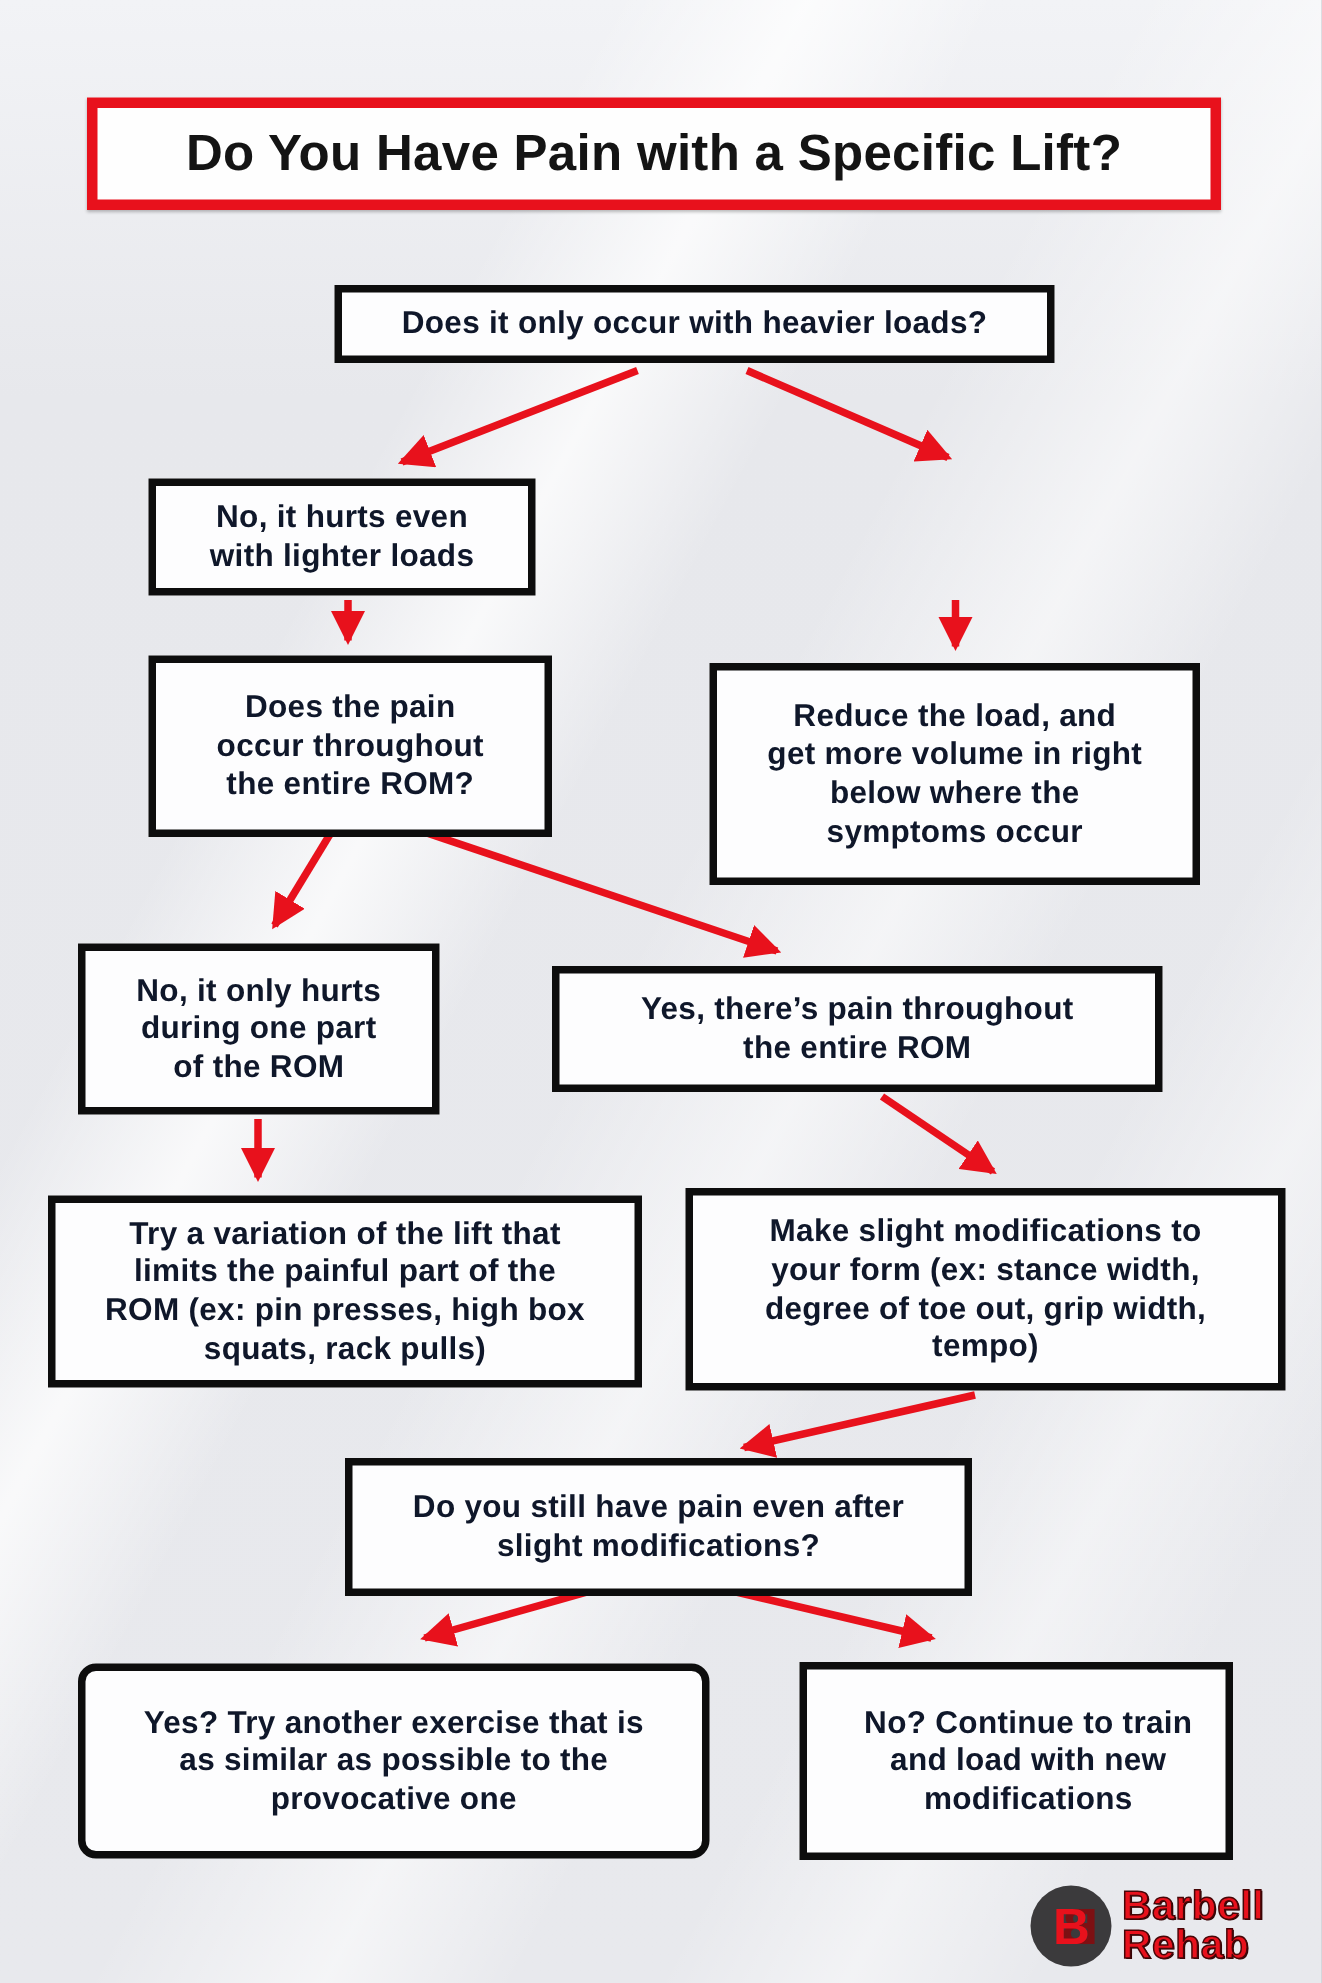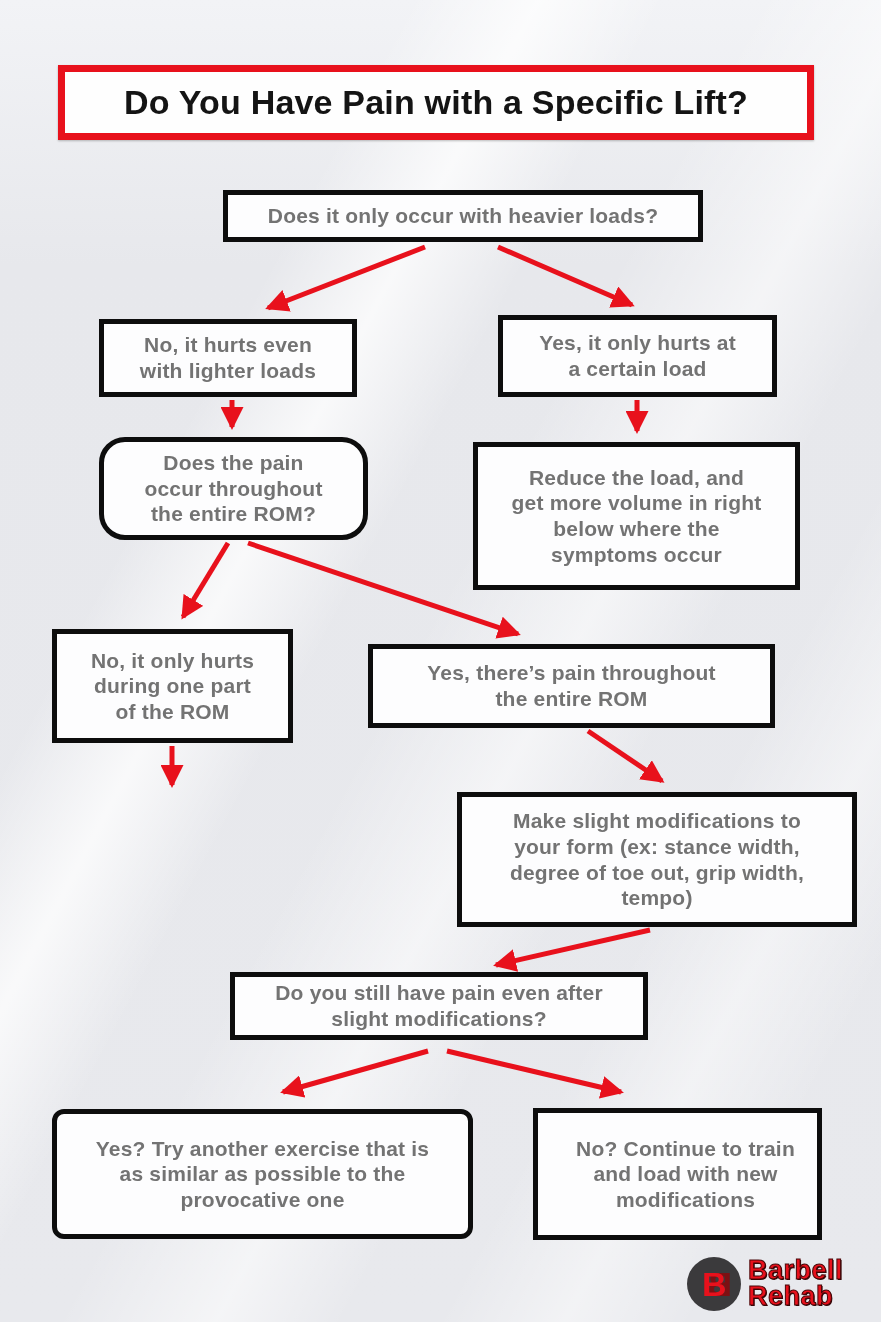--- a/index.html
+++ b/index.html
@@ -27,21 +27,21 @@
     white-space:nowrap;
   }
   .node{
     position:absolute;box-sizing:border-box;
     background:#fdfdfe;
     border:5px solid #0d0d0d;
     display:flex;align-items:center;justify-content:center;
     text-align:center;
   }
   .node-text{
-    font-size:21px;font-weight:bold;color:#737373;
+    font-size:21px;font-weight:bold;color:#0f172a;
     line-height:1.22;letter-spacing:.2px;
     white-space:pre-line;
     padding:2px 6px;
   }
   svg.connectors{position:absolute;left:0;top:0;pointer-events:none;}
   .logo{
     position:absolute;left:686px;top:1252px;width:190px;height:64px;
     display:flex;align-items:center;
   }
   .logo-mark{flex:0 0 auto;}
@@ -88,26 +88,22 @@
 
   <div class="node" style="left:223px;top:190px;width:480px;height:52px;">
     <div class="node-text">Does it only occur with heavier loads?</div>
   </div>
 
   <div class="node" style="left:99px;top:319px;width:258px;height:78px;">
     <div class="node-text">No, it hurts even
 with lighter loads</div>
   </div>
 
-  <div class="node" style="left:498px;top:315px;width:279px;height:82px;">
-    <div class="node-text">Yes, it only hurts at
-a certain load</div>
-  </div>
 
-  <div class="node" style="left:99px;top:437px;width:269px;height:103px;border-radius:26px;">
+  <div class="node" style="left:99px;top:437px;width:269px;height:121px;">
     <div class="node-text">Does the pain
 occur throughout
 the entire ROM?</div>
   </div>
 
   <div class="node" style="left:473px;top:442px;width:327px;height:148px;">
     <div class="node-text">Reduce the load, and
 get more volume in right
 below where the
 symptoms occur</div>
@@ -117,29 +113,35 @@
     <div class="node-text">No, it only hurts
 during one part
 of the ROM</div>
   </div>
 
   <div class="node" style="left:368px;top:644px;width:407px;height:84px;">
     <div class="node-text">Yes, there’s pain throughout
 the entire ROM</div>
   </div>
 
+  <div class="node" style="left:32px;top:797px;width:396px;height:128px;">
+    <div class="node-text">Try a variation of the lift that
+limits the painful part of the
+ROM (ex: pin presses, high box
+squats, rack pulls)</div>
+  </div>
 
   <div class="node" style="left:457px;top:792px;width:400px;height:135px;">
     <div class="node-text">Make slight modifications to
 your form (ex: stance width,
 degree of toe out, grip width,
 tempo)</div>
   </div>
 
-  <div class="node" style="left:230px;top:972px;width:418px;height:68px;">
+  <div class="node" style="left:230px;top:972px;width:418px;height:92px;">
     <div class="node-text">Do you still have pain even after
 slight modifications?</div>
   </div>
 
   <div class="node" style="left:52px;top:1109px;width:421px;height:130px;border-radius:12px;">
     <div class="node-text">Yes? Try another exercise that is
 as similar as possible to the
 provocative one</div>
   </div>
 

